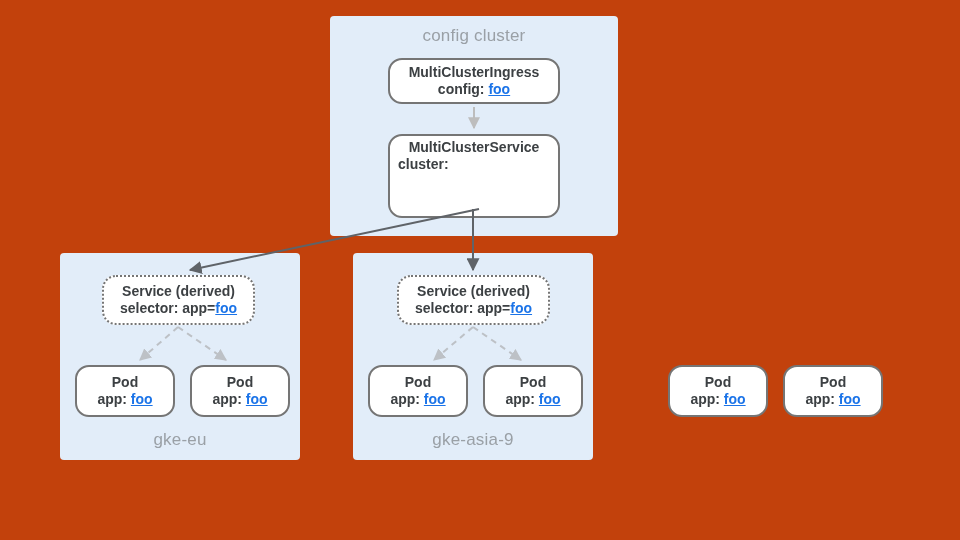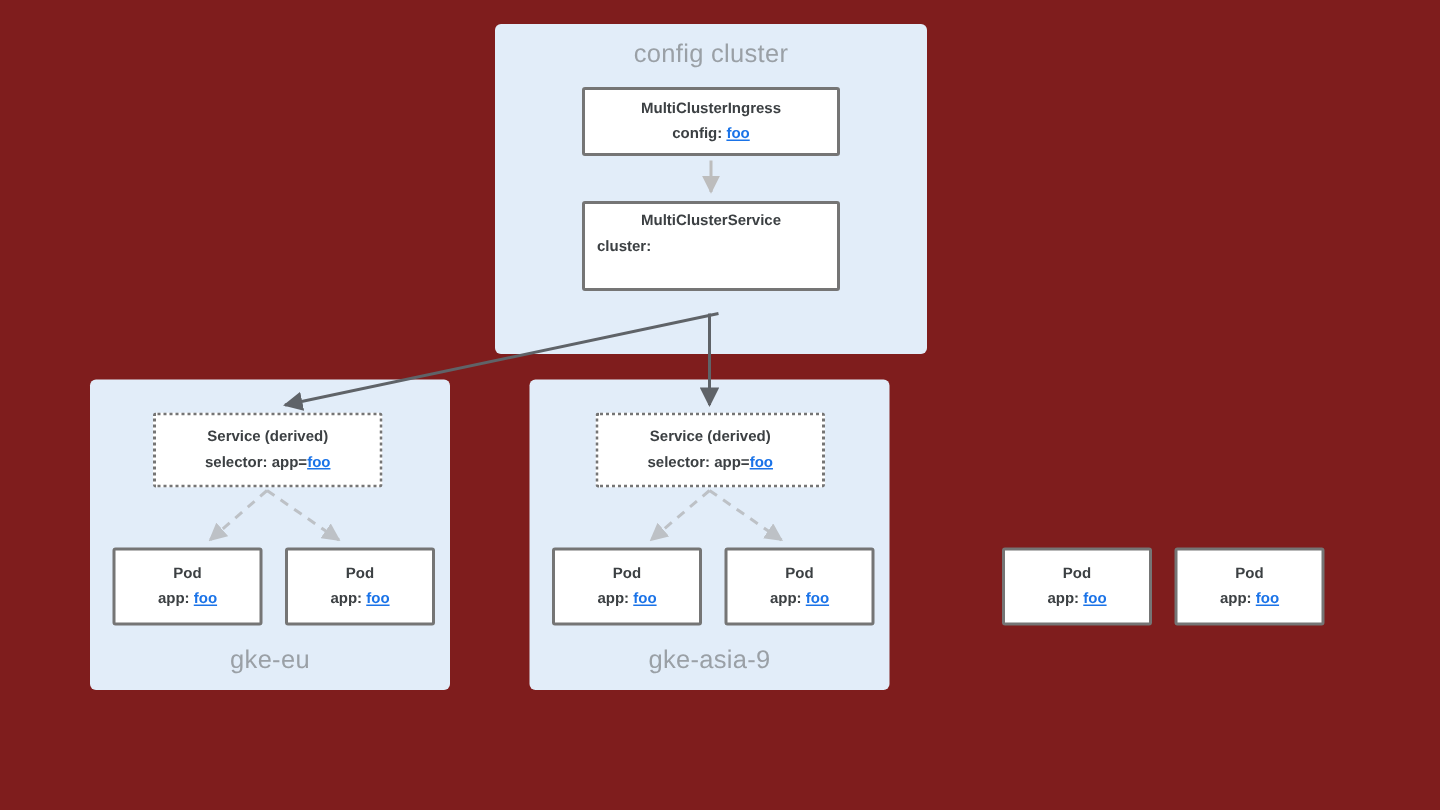--- a/index.html
+++ b/index.html
@@ -5,21 +5,21 @@
   html, body {
     margin: 0;
     padding: 0;
     background: #ffffff;
     font-family: "Liberation Sans", sans-serif;
   }
   .canvas {
     position: relative;
     width: 960px;
     height: 540px;
-    background: #7f1d1d;
+    background: #c2410c;
     overflow: hidden;
   }
   .region {
     position: absolute;
     background: #E2EDF9;
     border-radius: 4px;
   }
   .region-label {
     position: absolute;
     left: 0;
@@ -30,23 +30,23 @@
     font-weight: 400;
     letter-spacing: 0.2px;
   }
   .config-label { top: 10px; }
   .cluster-label { bottom: 10px; }
   .node {
     position: absolute;
     box-sizing: border-box;
     background: #ffffff;
     border: 2px solid #757575;
-    border-radius: 2px;
+    border-radius: 14px;
     color: #3C4043;
-    font-size: 10px;
+    font-size: 14px;
     font-weight: 600;
     line-height: 17px;
   }
   .node.centered {
     display: flex;
     flex-direction: column;
     justify-content: center;
     align-items: center;
     text-align: center;
   }
@@ -71,21 +71,21 @@
 
   <div class="region" style="left:330px; top:16px; width:288px; height:220px;">
     <div class="region-label config-label">config cluster</div>
   </div>
 
   <div class="node centered" style="left:388px; top:58px; width:172px; height:46px;">
     <div>MultiClusterIngress</div>
     <div><span>config: </span><span class="blue">foo</span></div>
   </div>
 
-  <div class="node mcs-box" style="left:388px; top:134px; width:172px; height:60px;">
+  <div class="node mcs-box" style="left:388px; top:134px; width:172px; height:84px;">
     <div class="mcs-title">MultiClusterService</div>
     <div>cluster:</div>
   </div>
 
   <div class="region" style="left:60px; top:253px; width:240px; height:207px;">
     <div class="region-label cluster-label">gke-eu</div>
   </div>
 
   <div class="region" style="left:353px; top:253px; width:240px; height:207px;">
     <div class="region-label cluster-label">gke-asia-9</div>

